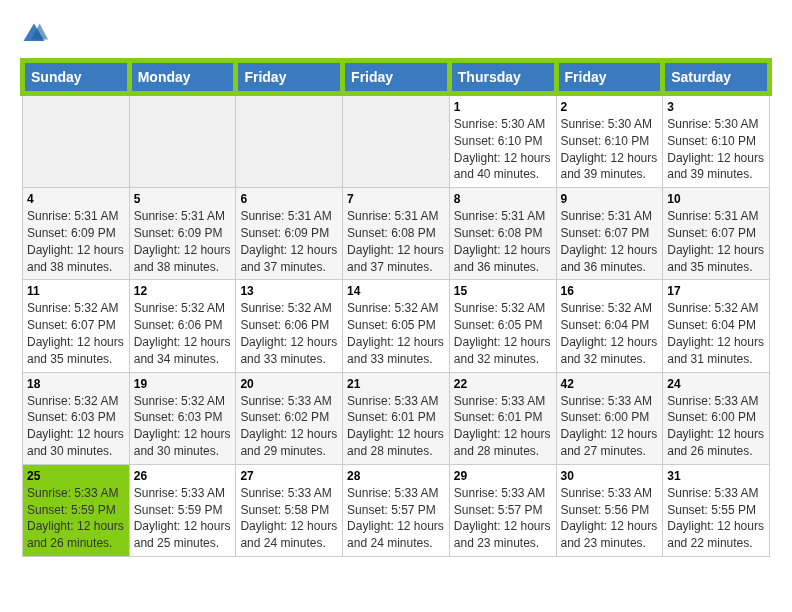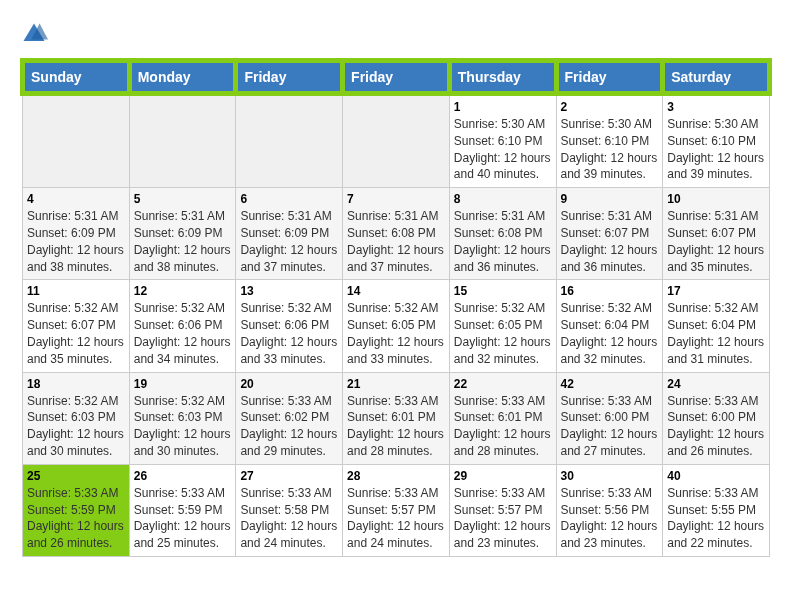--- a/index.html
+++ b/index.html
@@ -338,21 +338,21 @@
 and 23 minutes.</div>
         </td>
         <td style="background: rgb(255, 255, 255); margin-left: 29px;">
           <span class="day-number">30</span>
           <div class="day-info" style="white-space: pre-line;">Sunrise: 5:33 AM
 Sunset: 5:56 PM
 Daylight: 12 hours
 and 23 minutes.</div>
         </td>
         <td style="background: rgb(255, 255, 255);">
-          <span class="day-number">40</span>
+          <span class="day-number">31</span>
           <div class="day-info" style="white-space: pre-line;">Sunrise: 5:33 AM
 Sunset: 5:55 PM
 Daylight: 12 hours
 and 22 minutes.</div>
         </td>
       </tr>
     </tbody>
 </table>
 
 </body></html>

